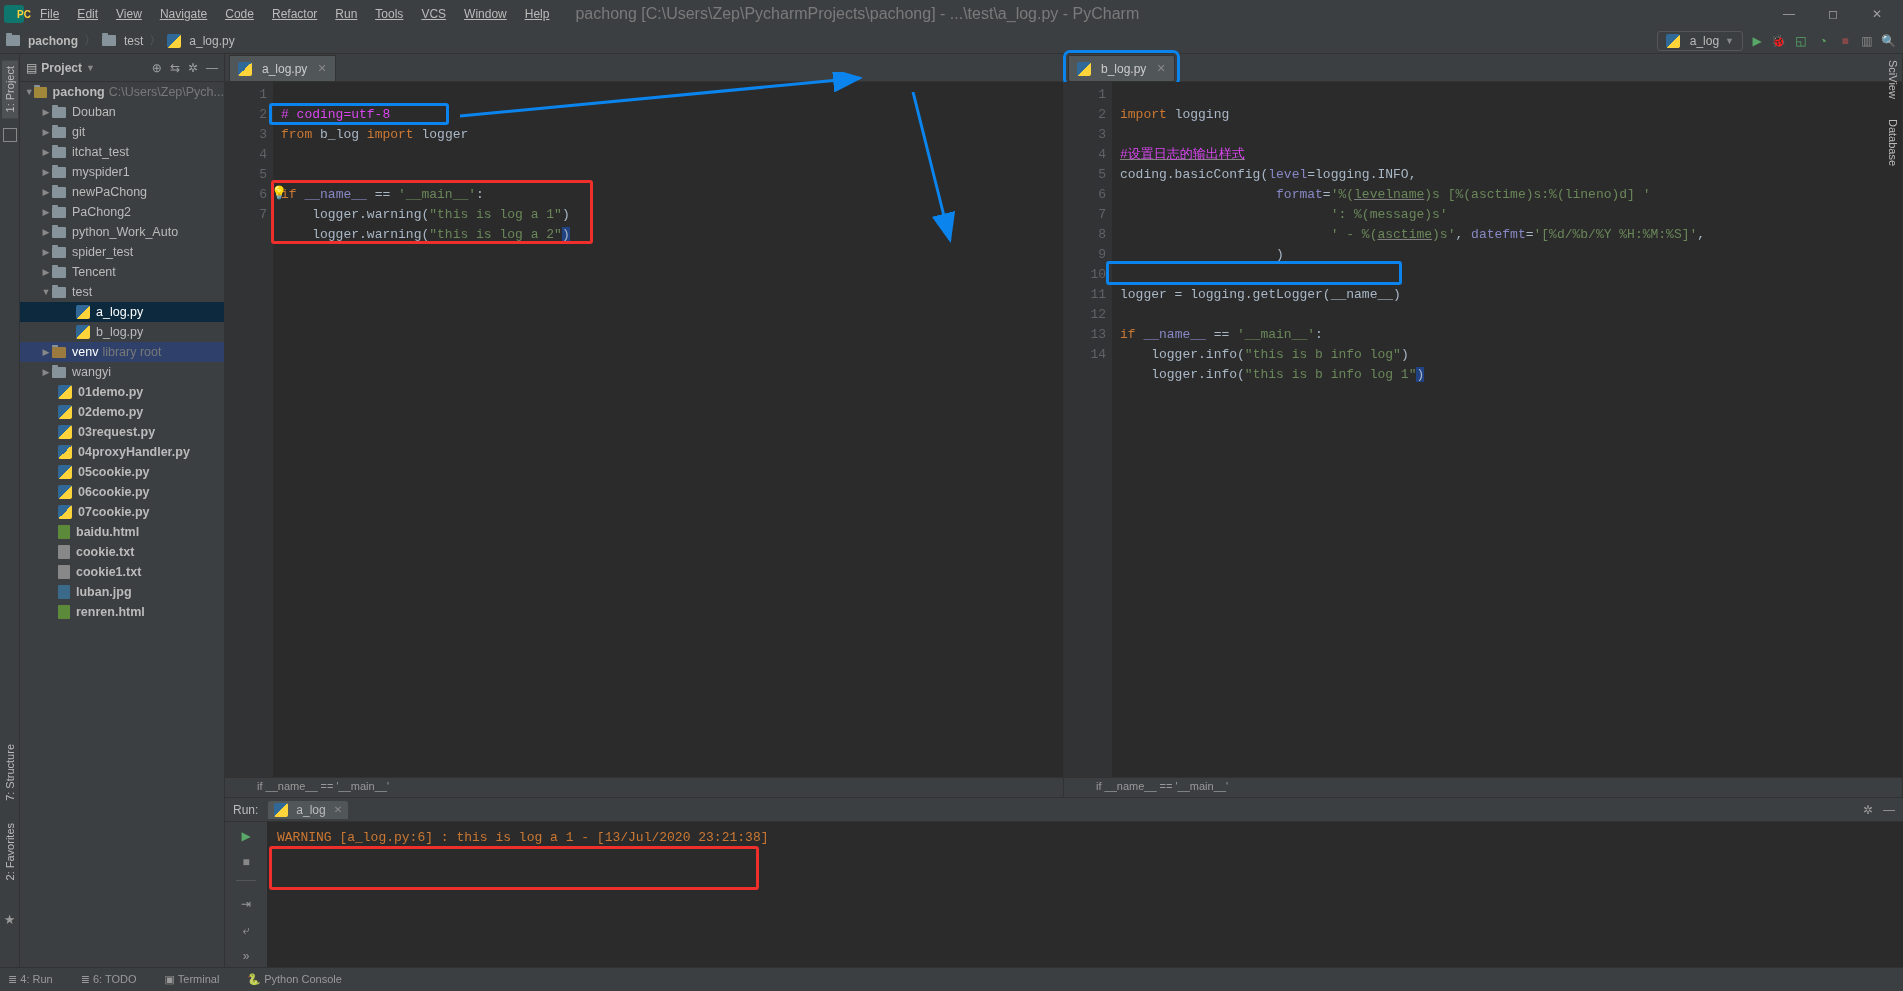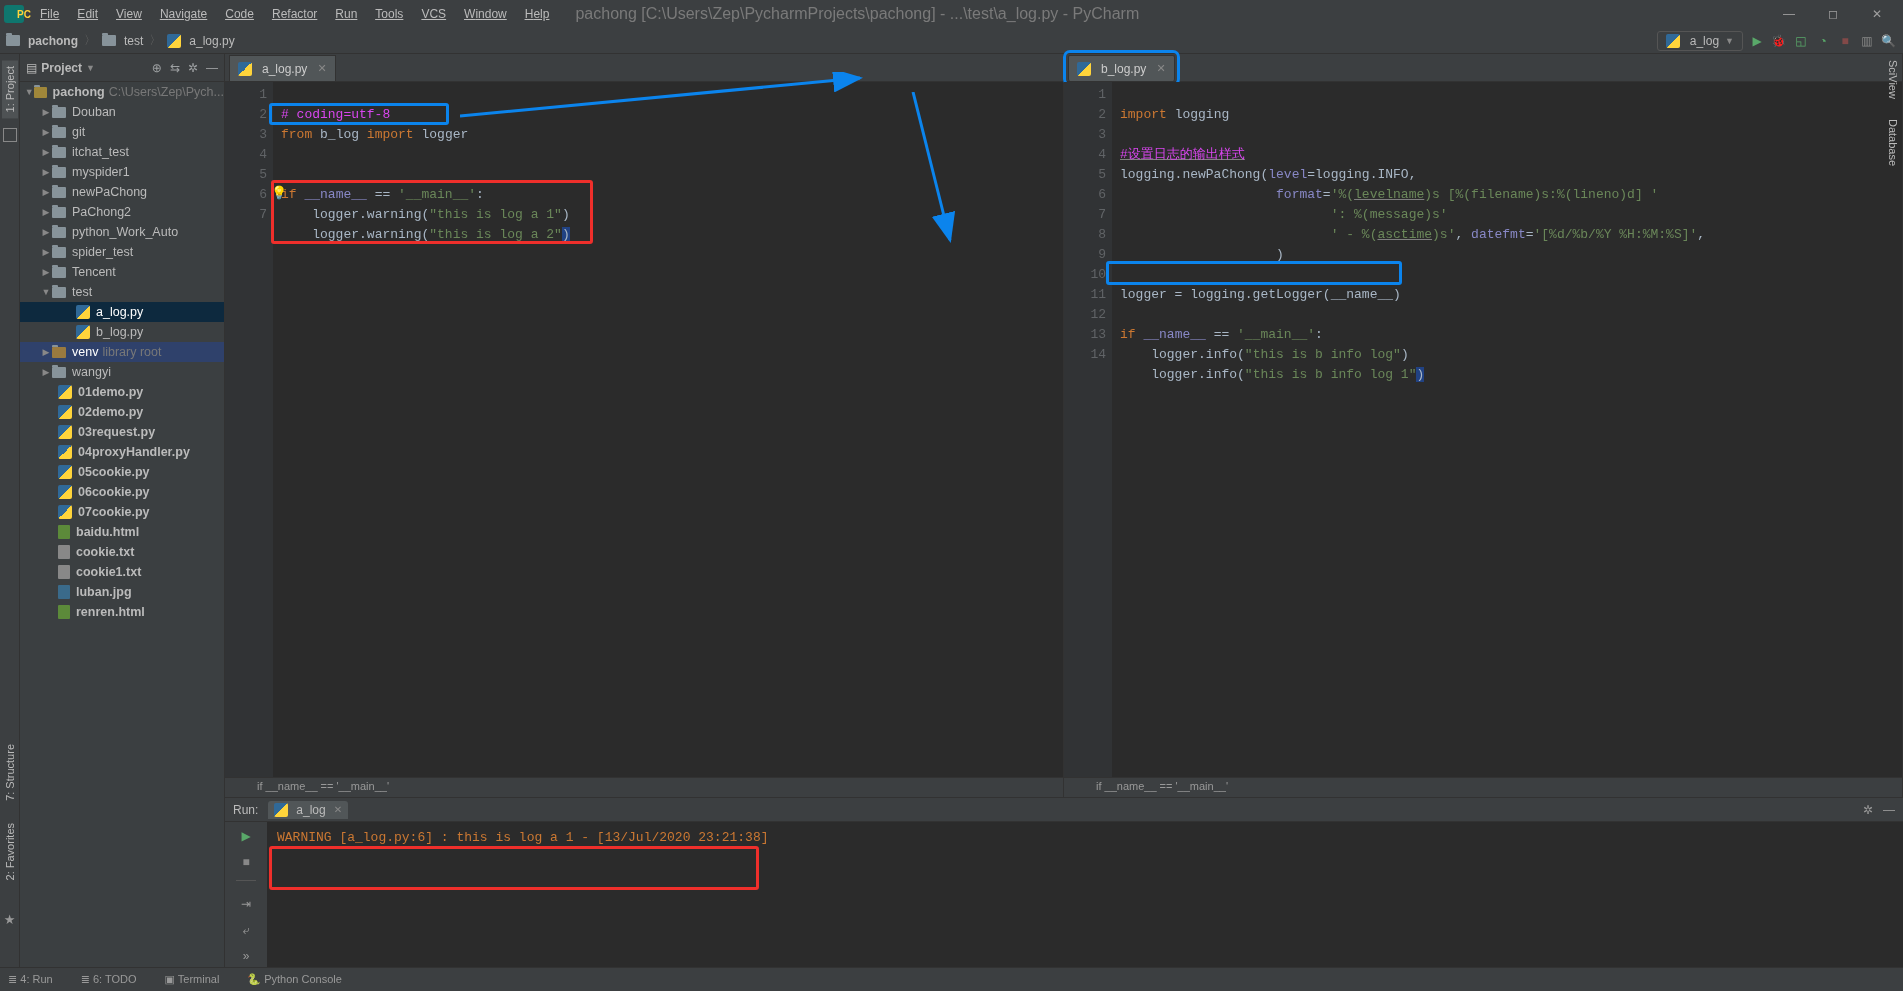--- a/index.html
+++ b/index.html
@@ -433,22 +433,22 @@
               <div class="ln">10</div>
               <div class="ln">11</div>
               <div class="ln">12</div>
               <div class="ln">13</div>
               <div class="ln">14</div>
           </div>
           <div class="code">
 <span class="kw">import</span> <span>logging</span>
 
 <span class="cm und">#设置日志的输出样式</span>
-<span>logging.newPaChong(</span><span class="bif">level</span><span>=logging.INFO,</span>
-                    <span class="bif">format</span><span>=</span><span class="str">'%(</span><span class="str und">levelname</span><span class="str">)s [%(filename)s:%(lineno)d] '</span>
+<span>coding.basicConfig(</span><span class="bif">level</span><span>=logging.INFO,</span>
+                    <span class="bif">format</span><span>=</span><span class="str">'%(</span><span class="str und">levelname</span><span class="str">)s [%(asctime)s:%(lineno)d] '</span>
                            <span class="str">': %(message)s'</span>
                            <span class="str">' - %(</span><span class="str und">asctime</span><span class="str">)s'</span><span>, </span><span class="bif">datefmt</span><span>=</span><span class="str">'[%d/%b/%Y %H:%M:%S]'</span><span>,</span>
                     <span>)</span>
 
 <span>logger = logging.getLogger(__name__)</span>
 
 <span class="kw">if</span> <span class="bif">__name__</span><span> == </span><span class="str">'__main__'</span><span>:</span>
     <span>logger.info(</span><span class="str">"this is b info log"</span><span>)</span>
     <span>logger.info(</span><span class="str">"this is b info log 1"</span><span style="background:#214283">)</span>
             <div class="annot-box" style="left:-6px; top:179px; width:296px; height:24px;"></div>

